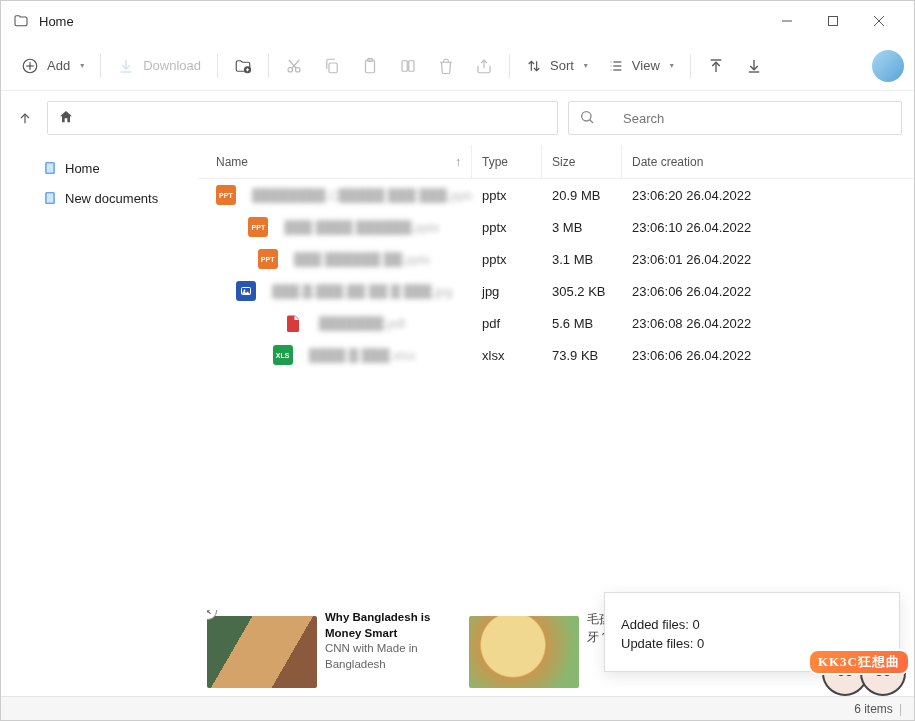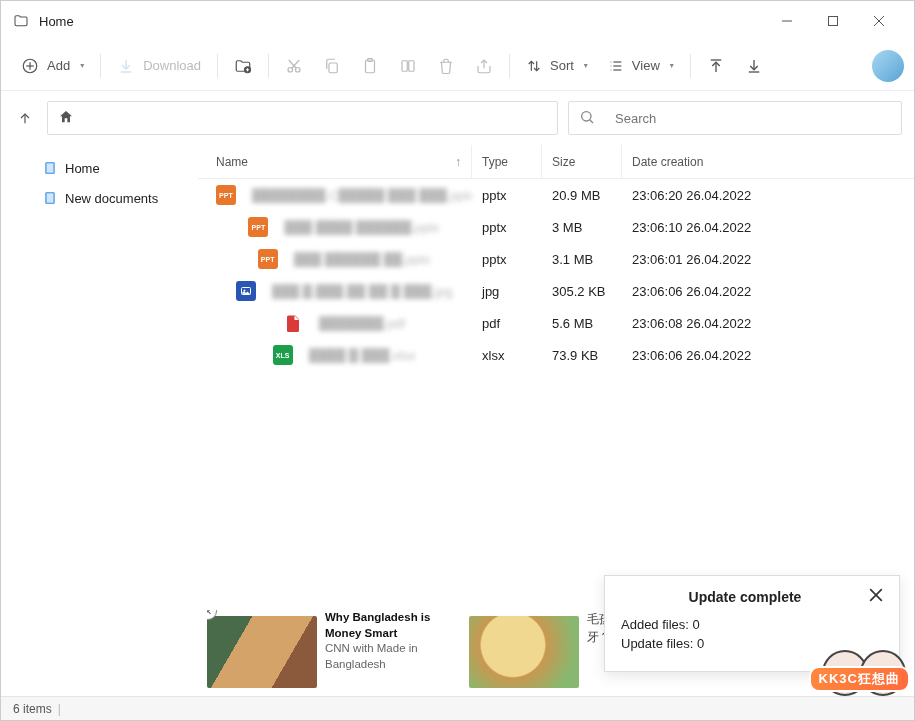--- a/index.html
+++ b/index.html
@@ -18,21 +18,21 @@
 .tool-btn.disabled { opacity: 0.4; }
 .tool-btn .caret { font-size: 8px; margin-left: 2px; color:#888; }
 .tool-sep { width: 1px; height: 24px; background: #e5e5e5; margin: 0 6px; }
 .avatar { width: 32px; height: 32px; border-radius: 50%; background: linear-gradient(135deg,#a8d8f0,#5aa3d8); margin-left: 8px; }
 
 
 .navrow { display: flex; align-items: center; padding: 10px 12px; gap: 10px; }
 .nav-arrow { width: 24px; display:flex; justify-content:center; color:#666; }
 .breadcrumb { flex: 1; height: 34px; border: 1px solid #ddd; border-radius: 2px; display:flex; align-items:center; padding: 0 10px; }
 .breadcrumb svg { width:16px; height:16px; }
-.searchbox { width: 334px; height: 34px; border: 1px solid #ddd; border-radius: 2px; display:flex; align-items:center; padding: 0 10px; gap: 20px; color:#888; }
+.searchbox { width: 334px; height: 34px; border: 1px solid #ddd; border-radius: 2px; display:flex; align-items:center; padding: 0 10px; gap: 28px; color:#888; }
 .searchbox input { border:none; outline:none; flex:1; font-size:13px; }
 
 
 .main { display: flex; height: 510px; }
 .sidebar { width: 197px; padding: 8px 0 0 42px; }
 .side-item { display:flex; align-items:center; gap:8px; height: 30px; cursor:pointer; }
 .side-icon { width:14px; height:14px; }
 
 .filepane { flex:1; overflow:auto; }
 .col-head { display:flex; align-items:center; height: 34px; border-bottom: 1px solid #eee; color:#555; font-size:12px; }
@@ -70,24 +70,24 @@
 .ad-text { width: 130px; font-size:11.5px; line-height:1.35; }
 .ad-headline { font-weight:700; color:#111; }
 .ad-source { color:#666; }
 .ad-cjk { font-size:12px; line-height:1.5; width:auto; color:#444; }
 
 
 .mascots { position:absolute; right:8px; bottom:24px; display:flex; align-items:flex-end; }
 .mascot { width:46px; height:46px; border-radius:50%; background:#f5e6e0; border:2px solid #444; margin-left:-8px; position:relative; }
 .mascot::before, .mascot::after { content:""; position:absolute; width:6px; height:6px; background:#333; border-radius:50%; top:18px; }
 .mascot::before { left:14px; } .mascot::after { right:14px; }
-.wm-label { position:absolute; right:4px; bottom:28px; background:linear-gradient(135deg,#ff8a3d,#ff6a3d); color:#fff; font-weight:700; font-size:13px; padding:2px 8px; border-radius:10px; border:2px solid #fff; letter-spacing:1px; }
-
-
-.statusbar { position:absolute; bottom:0; left:0; right:0; height:24px; background:#f6f6f6; border-top:1px solid #e5e5e5; display:flex; align-items:center; padding:0 12px; font-size:12px; color:#555; }
+.wm-label { position:absolute; right:4px; bottom:45px; background:linear-gradient(135deg,#ff8a3d,#ff6a3d); color:#fff; font-weight:700; font-size:13px; padding:2px 8px; border-radius:10px; border:2px solid #fff; letter-spacing:1px;font-family:Liberation Serif, serif; }
+
+
+.statusbar { position:absolute; bottom:0; left:0; right:0; height:24px; background:#f6f6f6; border-top:1px solid #e5e5e5; display:flex; align-items:center; padding:0 12px; font-size:12px; color:#555;justify-content:flex-end; }
 
 
 .svg16 { width:16px; height:16px; }
 .svg18 { width:18px; height:18px; }
 </style>
 </head>
 <body>
 
 <div class="titlebar">
   <span class="titlebar-icon">
@@ -366,29 +366,20 @@
   <div class="ad-card">
     <div class="ad-thumb t2"></div>
     <div class="ad-text ad-cjk">
       <div>毛孩</div>
       <div>牙？</div>
     </div>
   </div>
 </div>
 
 <div class="toast">
-  <div class="toast-head">
-    <div class="toast-title">Update complete</div>
-    <div class="toast-close">
-      <svg width="14" height="14" viewBox="0 0 12 12">
-          <line x1="1" y1="1" x2="11" y2="11" stroke="#333" stroke-width="1.4"></line>
-          <line x1="11" y1="1" x2="1" y2="11" stroke="#333" stroke-width="1.4"></line>
-        </svg>
-    </div>
-  </div>
   <div class="toast-body">
     <div>
       <span>Added files:</span>&nbsp;<span>0</span>
     </div>
     <div>
       <span>Update files:</span>&nbsp;<span>0</span>
     </div>
   </div>
 </div>
 

